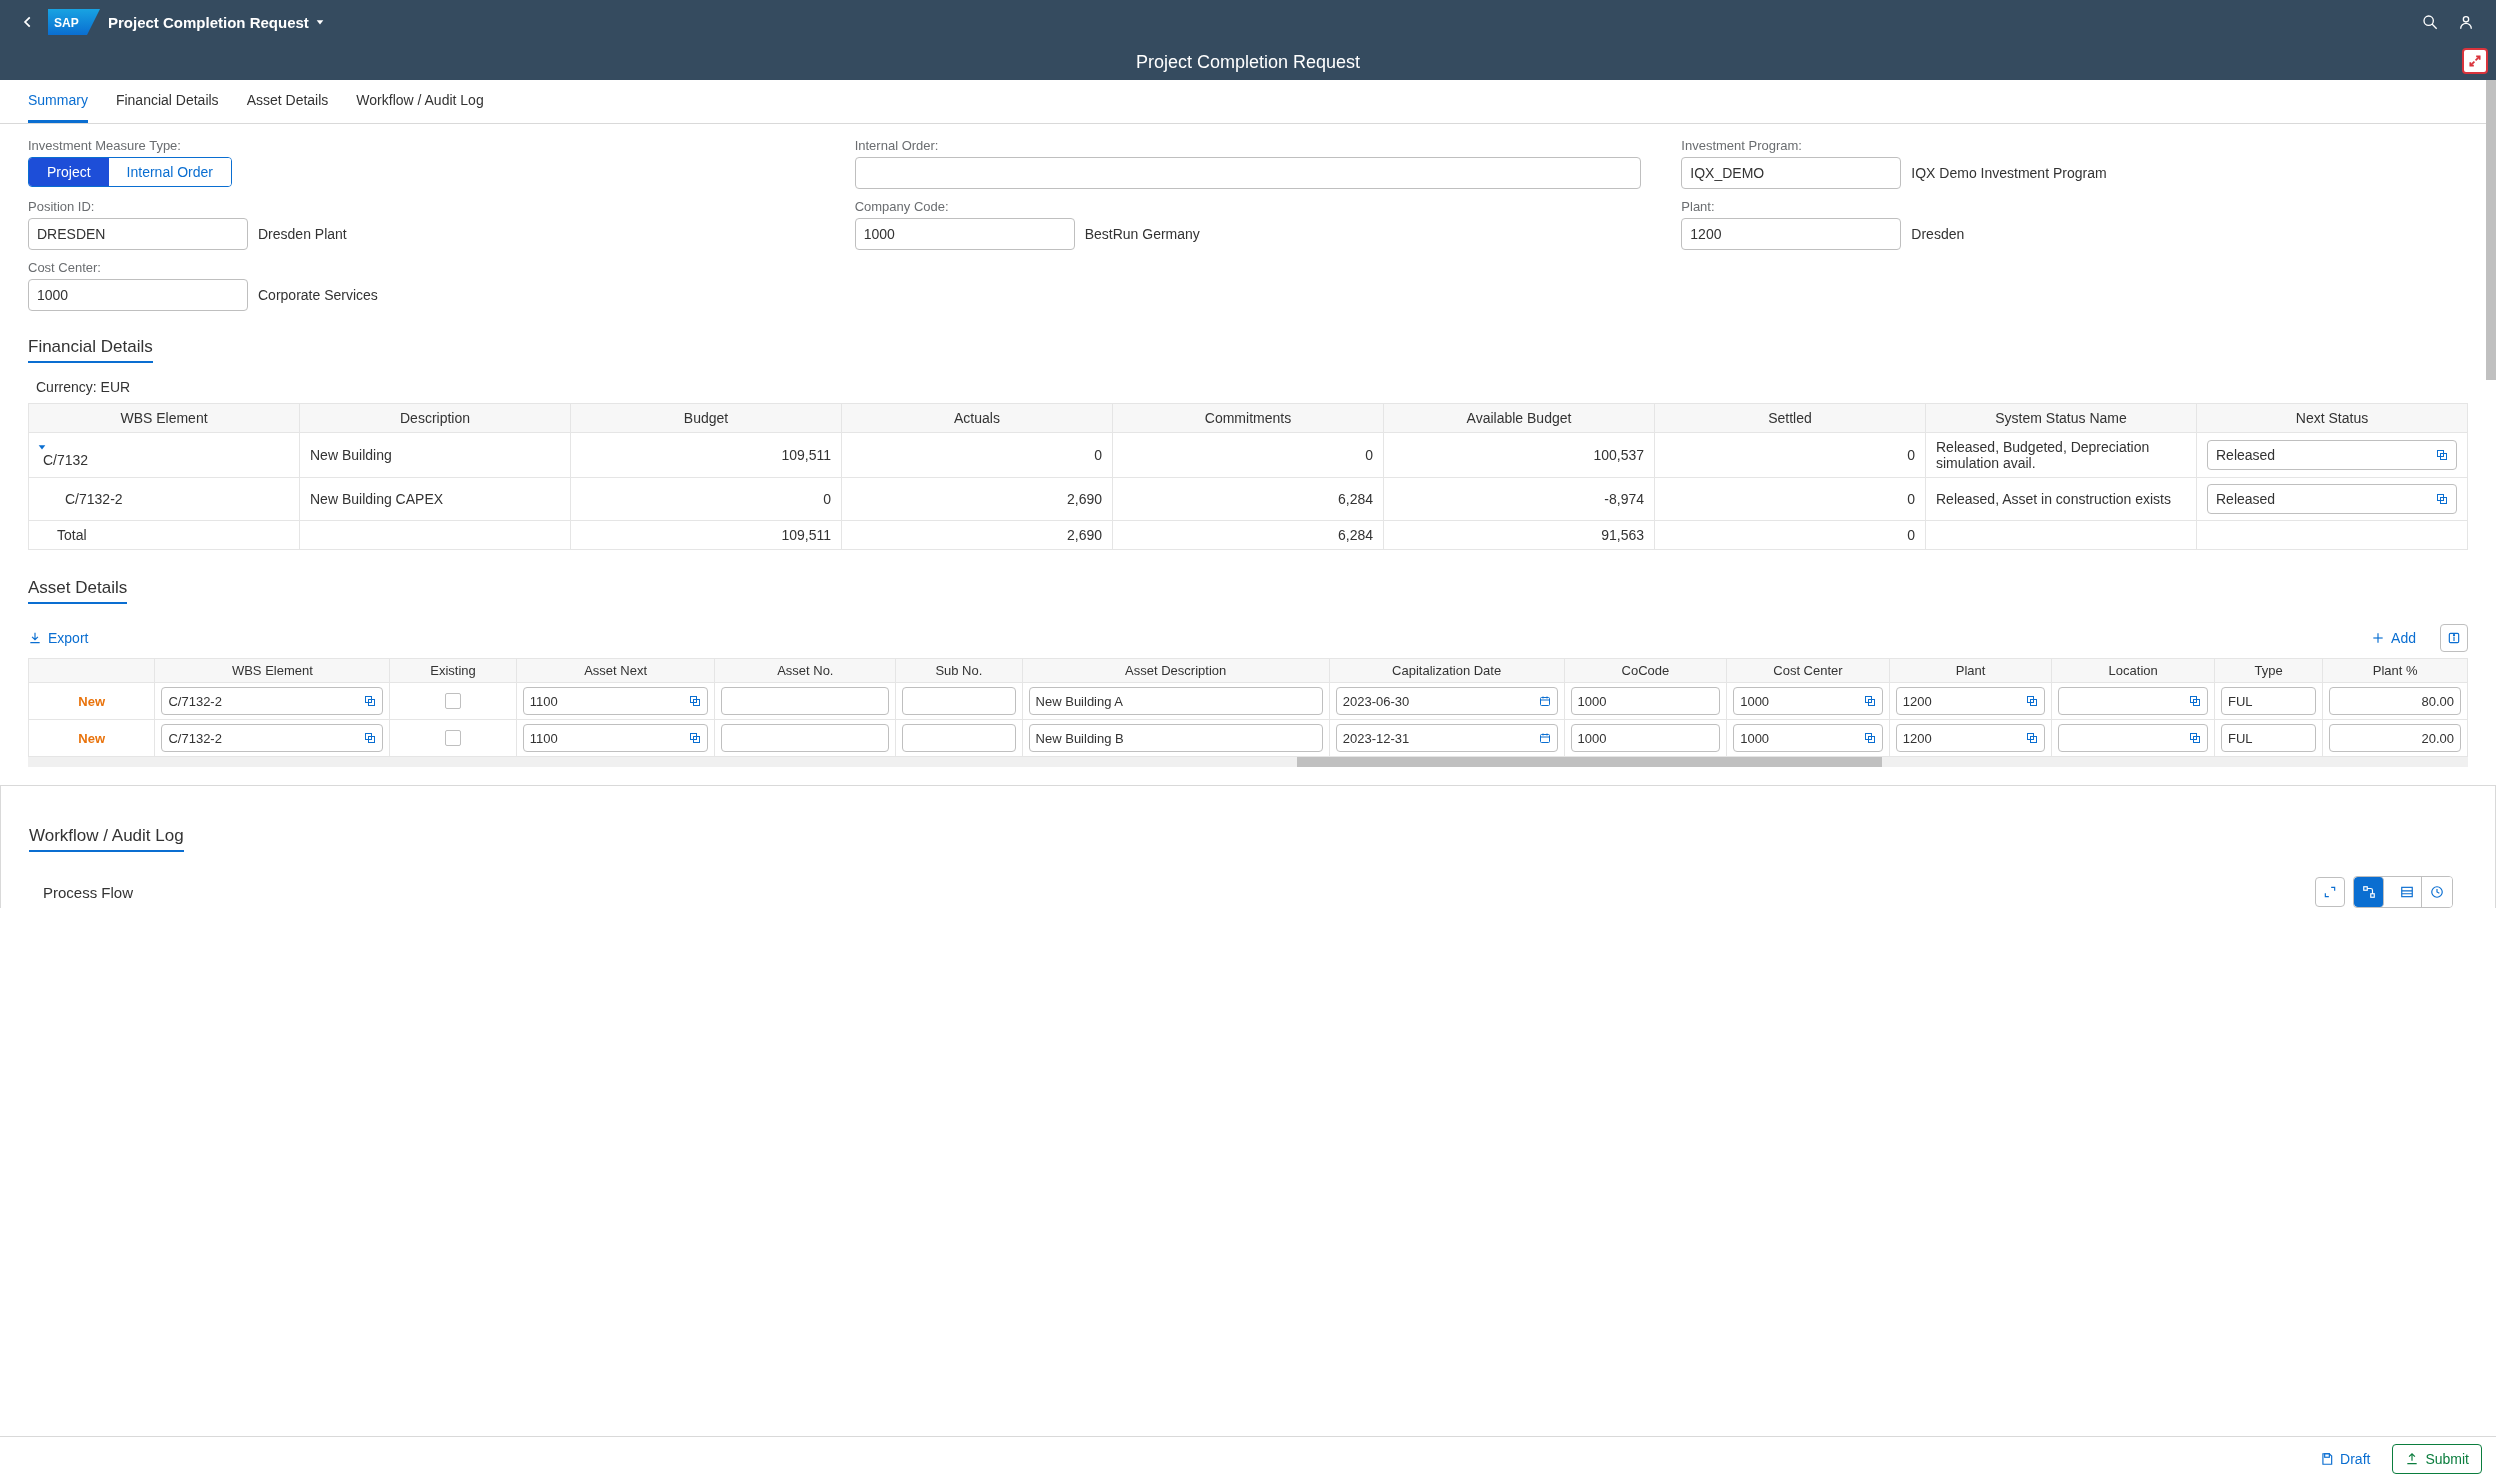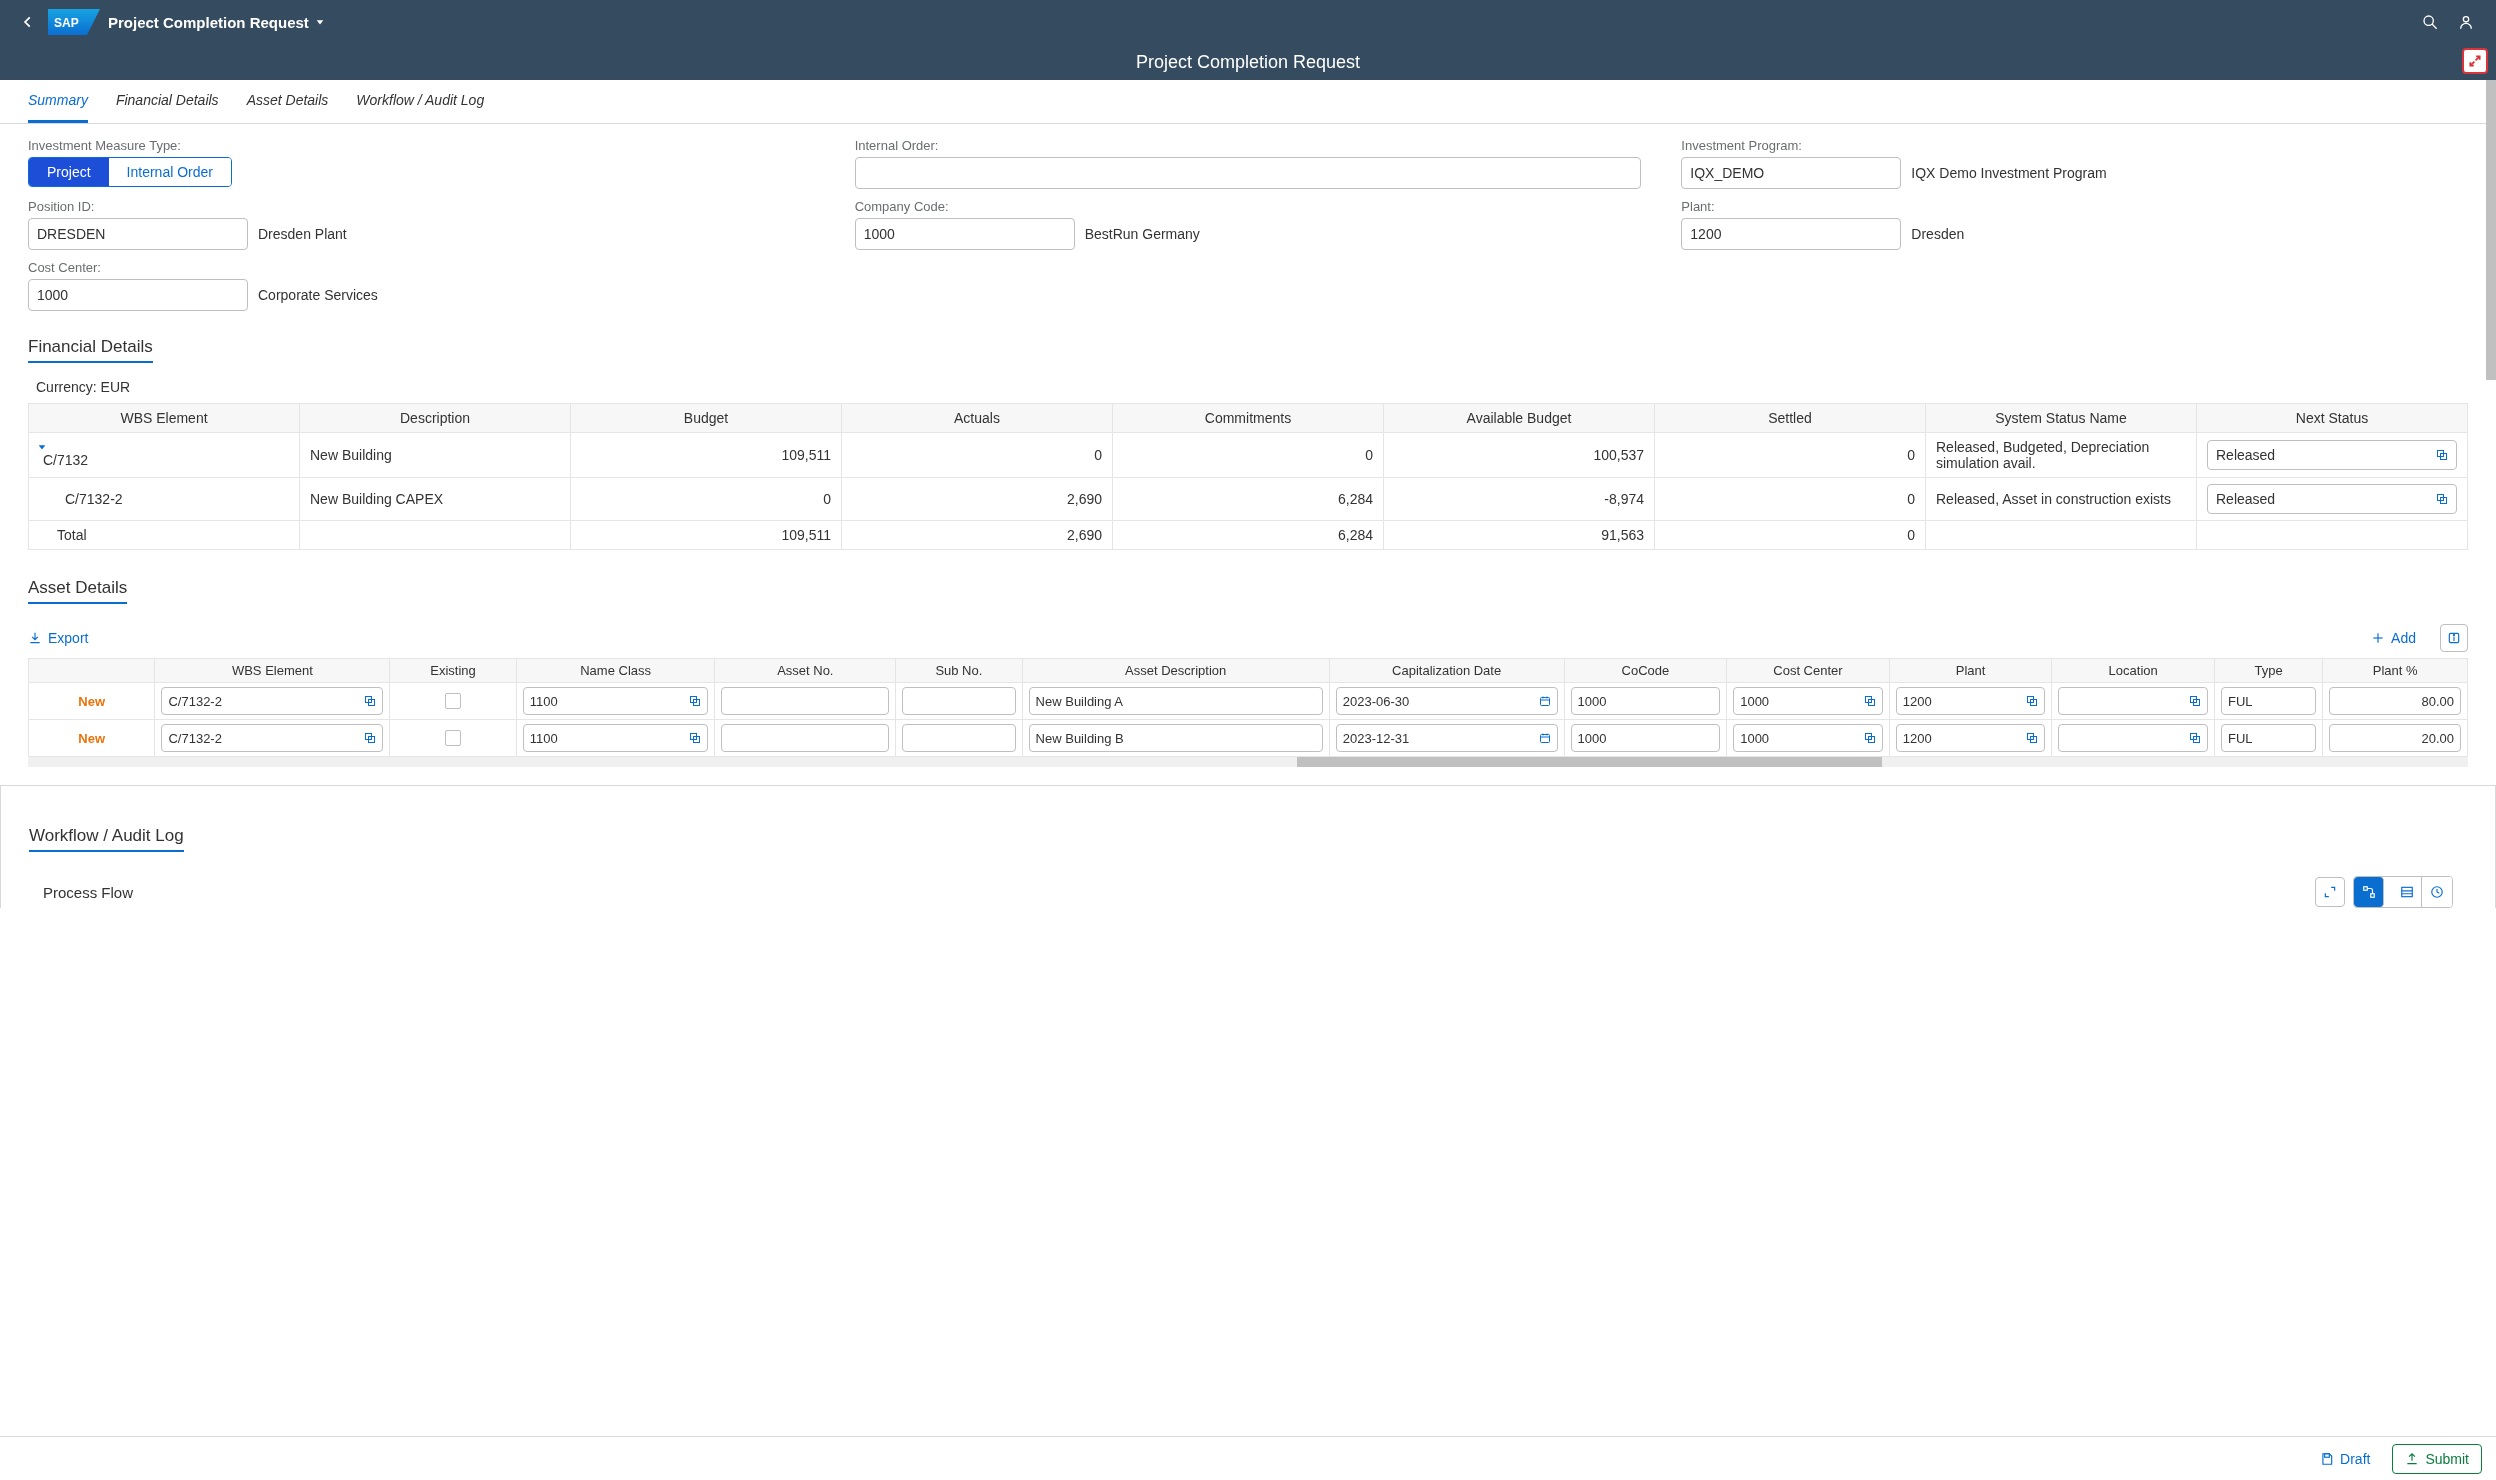--- a/index.html
+++ b/index.html
@@ -13,21 +13,21 @@
   .shell-spacer { flex:1; }
   .shell-action { width:36px; height:36px; display:flex;align-items:center;justify-content:center; cursor:pointer; }
 
   
   .page-header-bar { background:#354b5f; color:#fff; height:36px; display:flex; align-items:center; justify-content:center; position:relative; }
   .page-header-bar .title { font-size:18px; }
   .expand-btn { position:absolute; right:8px; top:4px; width:26px; height:26px; border:2px solid #d9343c; border-radius:4px; background:#fff; display:flex;align-items:center;justify-content:center; cursor:pointer;}
 
   
   .tabs { display:flex; gap:28px; padding: 0 28px; border-bottom:1px solid #d9d9d9; height:44px; align-items:center; }
-  .tab { color:#333; cursor:pointer; height:100%; display:flex; align-items:center; border-bottom:3px solid transparent; font-size:14px;font-style:italic; }
+  .tab { color:#333; cursor:pointer; height:100%; display:flex; align-items:center; border-bottom:3px solid transparent; font-size:14px; }
   .tab.active { color:#0a6ed1; border-bottom-color:#0a6ed1; }
 
   
   .content { padding: 14px 28px 0 28px; }
 
   
   .form-grid { display:grid; grid-template-columns: 1fr 1fr 1fr; column-gap: 40px; row-gap: 10px; }
   .form-cell { display:flex; flex-direction:column; gap:4px; }
   .form-label { color:#6a6d70; font-size:13px; }
   .form-row { display:flex; align-items:center; gap:10px; }
@@ -327,21 +327,21 @@
       </div>
     </div>
   </div>
 
   <table class="asset-table">
     <thead>
       <tr>
         <th style="width:70px"></th>
         <th style="width:130px">WBS Element</th>
         <th style="width:70px">Existing</th>
-        <th style="width:110px">Name Class</th>
+        <th style="width:110px">Asset Next</th>
         <th style="width:100px">Asset No.</th>
         <th style="width:70px">Sub No.</th>
         <th style="width:170px">Asset Description</th>
         <th style="width:130px">Capitalization Date</th>
         <th style="width:90px">CoCode</th>
         <th style="width:90px">Cost Center</th>
         <th style="width:90px">Plant</th>
         <th style="width:90px">Location</th>
         <th style="width:60px">Type</th>
         <th style="width:80px">Plant %</th>

